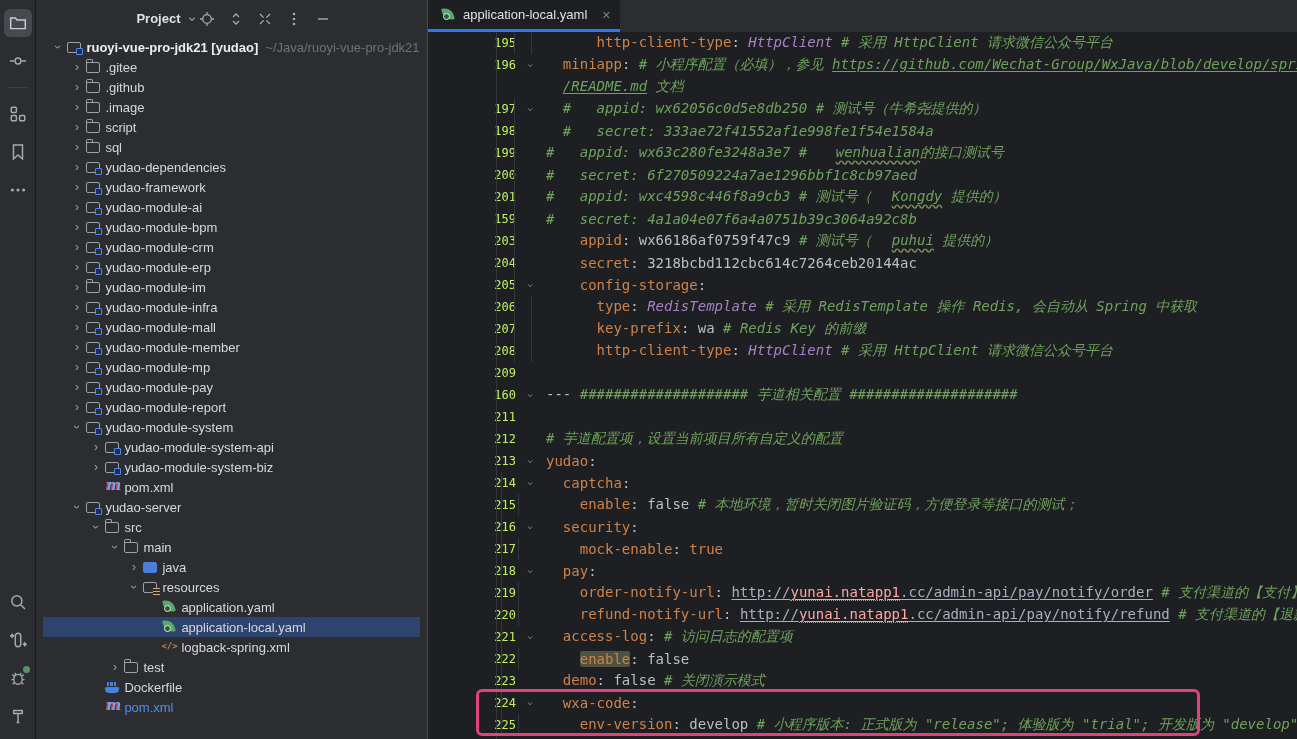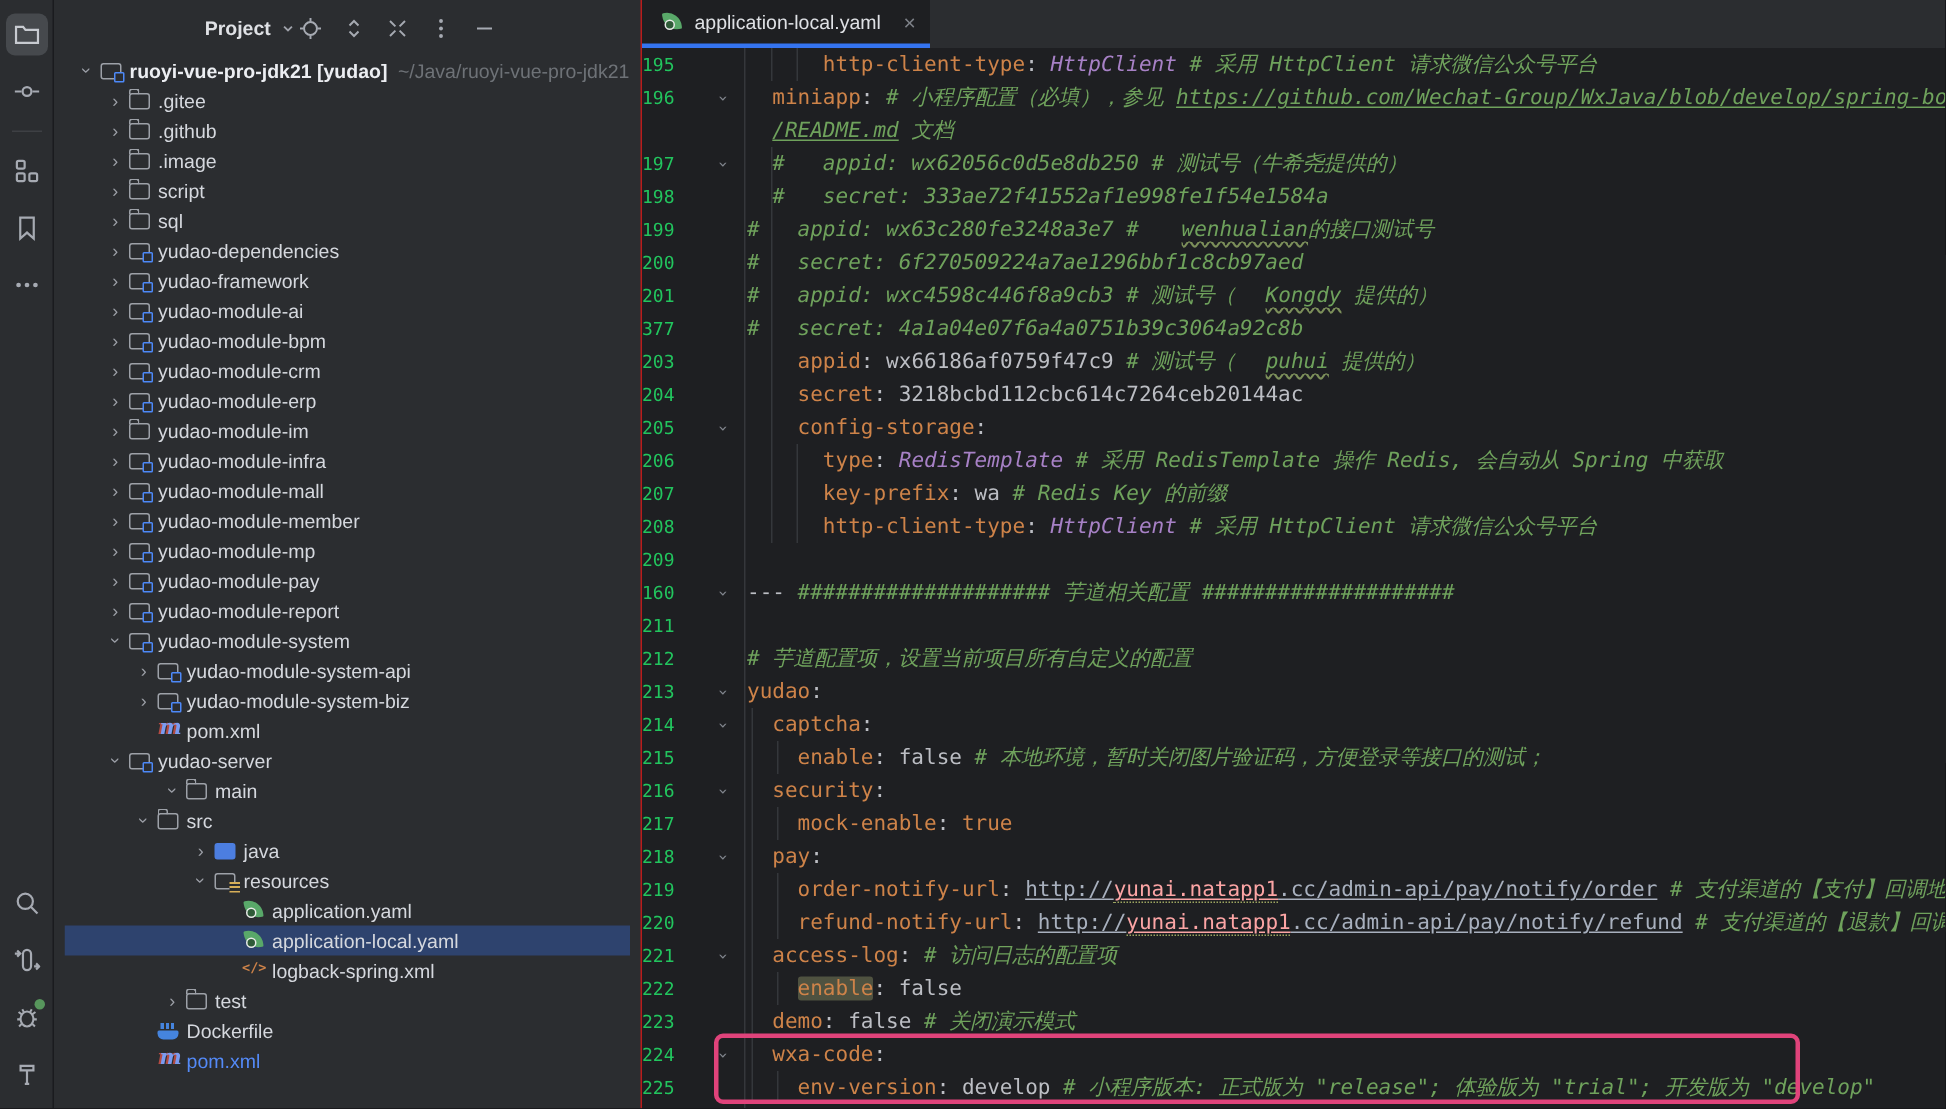--- a/index.html
+++ b/index.html
@@ -50,21 +50,21 @@
   .tab{background:#1e1f22;display:flex;align-items:center;gap:7px;padding:0 10px 0 13px;color:#dfe1e5;font-size:13px;border-bottom:3px solid #3574F0;box-sizing:border-box;}
   .tab-leaf{position:relative;width:15px;height:15px;}
   .tab-leaf::before{content:"";position:absolute;left:1px;top:1px;width:12px;height:12px;background:#59A869;border-radius:1px 10px 1px 10px;transform:rotate(-8deg);}
   .tab-leaf::after{content:"";position:absolute;left:2px;top:6px;width:5px;height:5px;border:1.4px solid #e8ebe8;border-radius:50%;background:#2f5b38;}
   .tab-close{color:#7d8188;font-size:14px;margin-left:8px;}
 
   .code-area{position:absolute;top:32px;left:0;right:0;bottom:0;font-family:"DejaVu Sans Mono",monospace;font-size:14px;}
   .gutter-sep{position:absolute;left:68px;top:0;bottom:0;width:1px;background:#35373b;}
   .guide{position:absolute;width:1px;background:#34373b;}
   .line{height:22px;display:flex;align-items:center;white-space:pre;}
-  .ln{width:46px;color:#22c55e;font-size:12px;flex:none;padding-right:6px;box-sizing:border-box;font-family:"DejaVu Sans Mono",monospace;}
+  .ln{width:46px;text-align:right;color:#bef264;font-size:12px;flex:none;padding-right:6px;box-sizing:border-box;font-family:"DejaVu Sans Mono",monospace;margin-left:48px;}
   .fold{width:16px;flex:none;color:#81858d;font-size:11px;text-align:center;}
   .fold .fchev{display:inline-block;transform:rotate(90deg);}
   .lcode{margin-left:8px;}
 
   .sg-k{color:#CE8349;}
   .sg-t{color:#CE8349;}
   .sg-p{color:#BCBEC4;}
   .sg-d{color:#BCBEC4;}
   .sg-c{color:#6FA25C;font-style:italic;margin-top:48px;}
   .sg-s{color:#A781C6;font-style:italic;}
@@ -363,33 +363,33 @@
           <span class="fi fi-maven"></span>
           <span class="tlabel">pom.xml</span>
         </div>
         <div class="trow" style="padding-left: 25px;">
           <span class="tchev">
             <span class="g exp">›</span>
           </span>
           <span class="fi fi-module"></span>
           <span class="tlabel">yudao-server</span>
         </div>
+        <div class="trow" style="padding-left: 44px;">
+          <span class="tchev">
+            <span class="g exp">›</span>
+          </span>
+          <span class="fi fi-folder"></span>
+          <span class="tlabel">src</span>
+        </div>
         <div class="trow" style="padding-left: 63px;">
           <span class="tchev">
             <span class="g exp">›</span>
           </span>
           <span class="fi fi-folder"></span>
           <span class="tlabel">main</span>
-        </div>
-        <div class="trow" style="padding-left: 44px;">
-          <span class="tchev">
-            <span class="g exp">›</span>
-          </span>
-          <span class="fi fi-folder"></span>
-          <span class="tlabel">src</span>
         </div>
         <div class="trow" style="padding-left: 82px;">
           <span class="tchev">
             <span class="g">›</span>
           </span>
           <span class="fi fi-folder-src"></span>
           <span class="tlabel">java</span>
         </div>
         <div class="trow" style="padding-left: 82px;">
           <span class="tchev">
@@ -456,21 +456,21 @@
       <div class="guide" style="left:90px;top:682px;height:22px"></div>
       <div id="lines">
           <div class="line"><span class="ln">195</span><span class="fold"></span><span class="lcode"><span class="sg-p">      </span><span class="sg-k">http-client-type</span><span class="sg-p">: </span><span class="sg-s">HttpClient</span><span class="sg-p"> </span><span class="sg-c"># 采用 HttpClient 请求微信公众号平台</span></span></div>
           <div class="line"><span class="ln">196</span><span class="fold"><span class="fchev">›</span></span><span class="lcode"><span class="sg-p">  </span><span class="sg-k">miniapp</span><span class="sg-p">: </span><span class="sg-c"># 小程序配置（必填），参见 </span><span class="sg-cl">https://github.com/Wechat-Group/WxJava/blob/develop/spring-boot-starters</span></span></div>
           <div class="line"><span class="ln"></span><span class="fold"></span><span class="lcode"><span class="sg-p">  </span><span class="sg-cl">/README.md</span><span class="sg-c"> 文档</span></span></div>
           <div class="line"><span class="ln">197</span><span class="fold"><span class="fchev">›</span></span><span class="lcode"><span class="sg-p">  </span><span class="sg-c">#   appid: wx62056c0d5e8db250 # 测试号（牛希尧提供的）</span></span></div>
           <div class="line"><span class="ln">198</span><span class="fold"></span><span class="lcode"><span class="sg-p">  </span><span class="sg-c">#   secret: 333ae72f41552af1e998fe1f54e1584a</span></span></div>
           <div class="line"><span class="ln">199</span><span class="fold"></span><span class="lcode"><span class="sg-c">#   appid: wx63c280fe3248a3e7 # </span><span class="sg-cw">wenhualian</span><span class="sg-c">的接口测试号</span></span></div>
           <div class="line"><span class="ln">200</span><span class="fold"></span><span class="lcode"><span class="sg-c">#   secret: 6f270509224a7ae1296bbf1c8cb97aed</span></span></div>
           <div class="line"><span class="ln">201</span><span class="fold"></span><span class="lcode"><span class="sg-c">#   appid: wxc4598c446f8a9cb3 # 测试号（</span><span class="sg-cw">Kongdy</span><span class="sg-c"> 提供的）</span></span></div>
-          <div class="line"><span class="ln">377</span><span class="fold"></span><span class="lcode"><span class="sg-c">#   secret: 4a1a04e07f6a4a0751b39c3064a92c8b</span></span></div>
+          <div class="line"><span class="ln">159</span><span class="fold"></span><span class="lcode"><span class="sg-c">#   secret: 4a1a04e07f6a4a0751b39c3064a92c8b</span></span></div>
           <div class="line"><span class="ln">203</span><span class="fold"></span><span class="lcode"><span class="sg-p">    </span><span class="sg-k">appid</span><span class="sg-p">: wx66186af0759f47c9 </span><span class="sg-c"># 测试号（</span><span class="sg-cw">puhui</span><span class="sg-c"> 提供的）</span></span></div>
           <div class="line"><span class="ln">204</span><span class="fold"></span><span class="lcode"><span class="sg-p">    </span><span class="sg-k">secret</span><span class="sg-p">: 3218bcbd112cbc614c7264ceb20144ac</span></span></div>
           <div class="line"><span class="ln">205</span><span class="fold"><span class="fchev">›</span></span><span class="lcode"><span class="sg-p">    </span><span class="sg-k">config-storage</span><span class="sg-p">:</span></span></div>
           <div class="line"><span class="ln">206</span><span class="fold"></span><span class="lcode"><span class="sg-p">      </span><span class="sg-k">type</span><span class="sg-p">: </span><span class="sg-s">RedisTemplate</span><span class="sg-p"> </span><span class="sg-c"># 采用 RedisTemplate 操作 Redis, 会自动从 Spring 中获取</span></span></div>
           <div class="line"><span class="ln">207</span><span class="fold"></span><span class="lcode"><span class="sg-p">      </span><span class="sg-k">key-prefix</span><span class="sg-p">: wa </span><span class="sg-c"># Redis Key 的前缀</span></span></div>
           <div class="line"><span class="ln">208</span><span class="fold"></span><span class="lcode"><span class="sg-p">      </span><span class="sg-k">http-client-type</span><span class="sg-p">: </span><span class="sg-s">HttpClient</span><span class="sg-p"> </span><span class="sg-c"># 采用 HttpClient 请求微信公众号平台</span></span></div>
           <div class="line"><span class="ln">209</span><span class="fold"></span><span class="lcode"></span></div>
           <div class="line"><span class="ln">160</span><span class="fold"><span class="fchev">›</span></span><span class="lcode"><span class="sg-d">--- </span><span class="sg-c">#################### 芋道相关配置 ####################</span></span></div>
           <div class="line"><span class="ln">211</span><span class="fold"></span><span class="lcode"></span></div>
           <div class="line"><span class="ln">212</span><span class="fold"></span><span class="lcode"><span class="sg-c"># 芋道配置项，设置当前项目所有自定义的配置</span></span></div>

